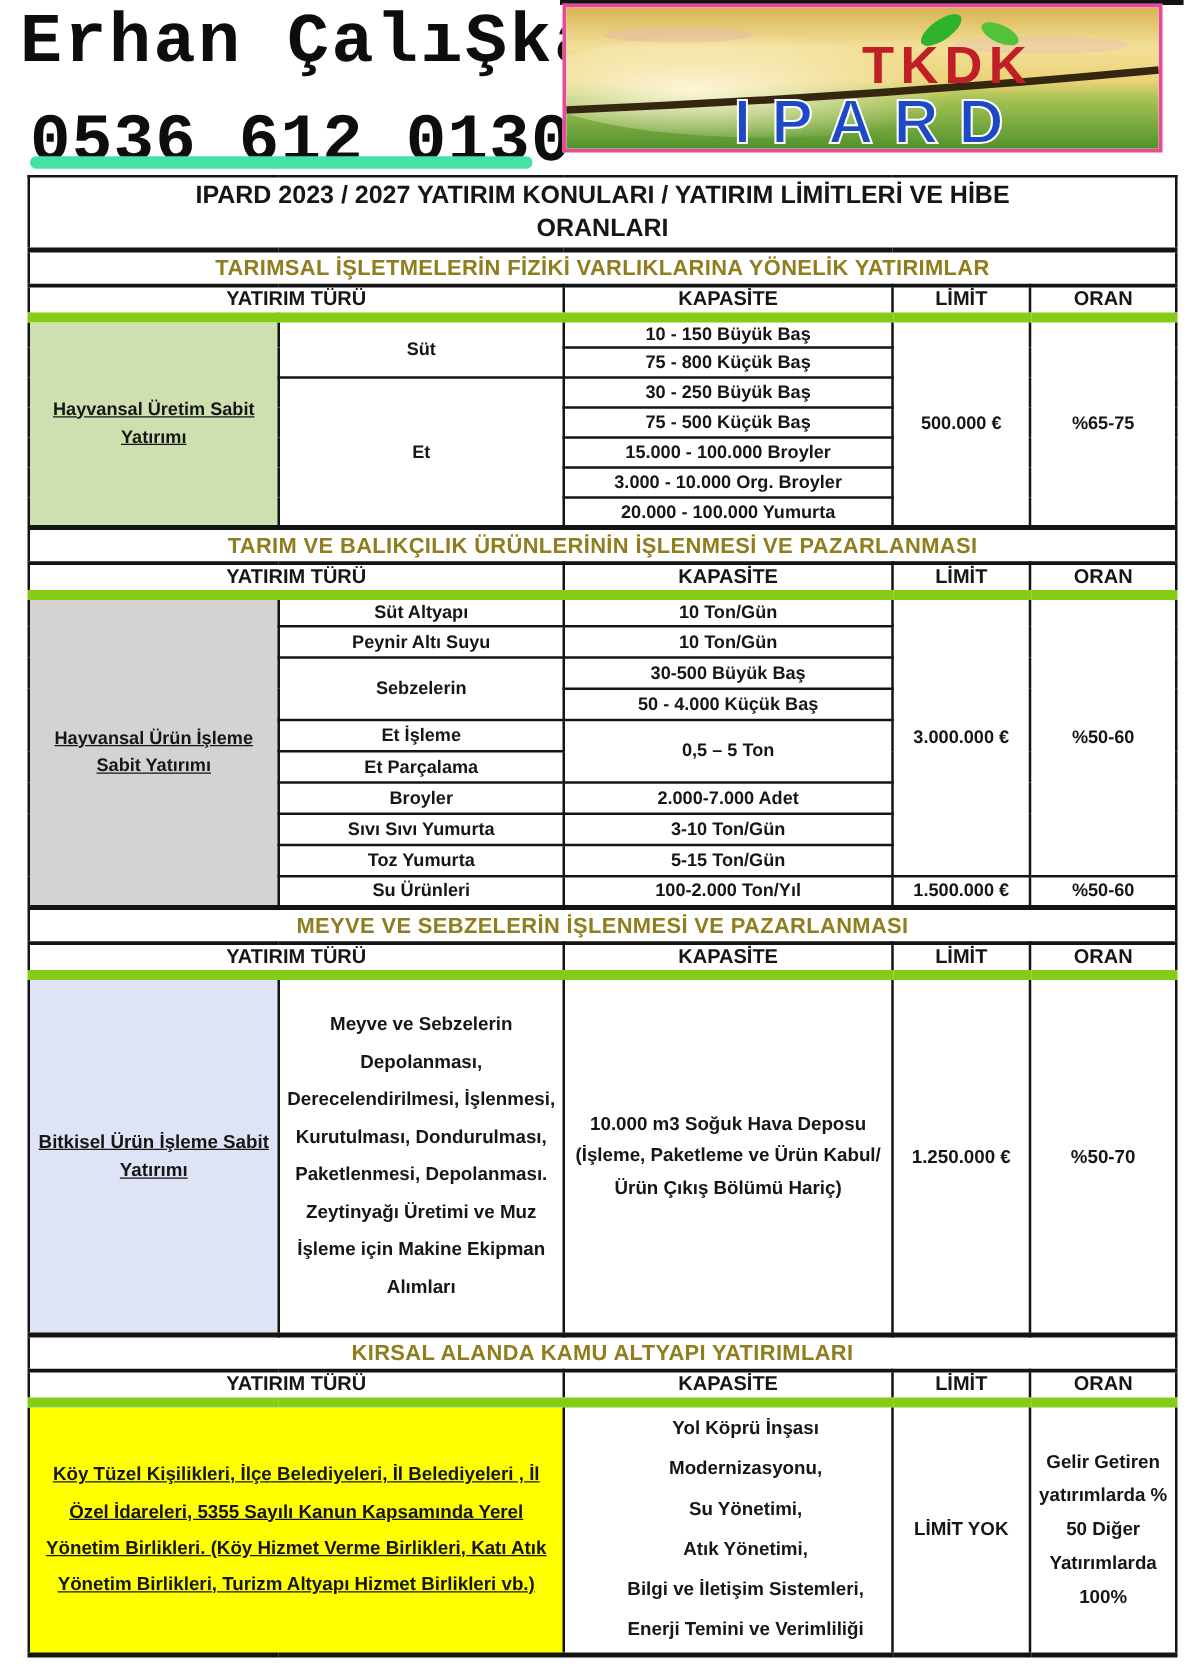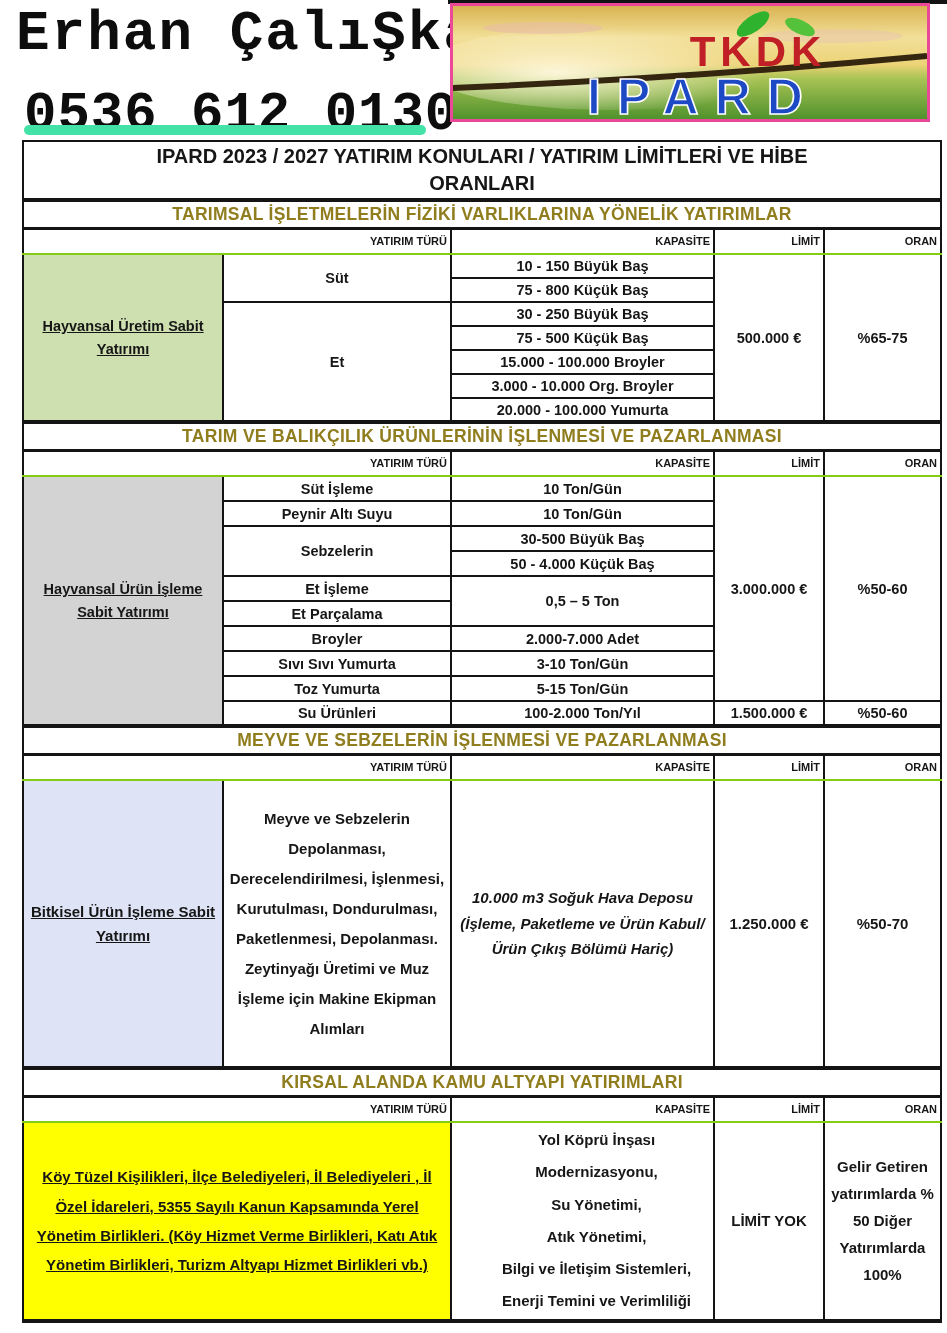--- a/index.html
+++ b/index.html
@@ -60,38 +60,37 @@
     font-size: 20px; height: 55px; line-height: 1.35;
     border-bottom: 3px solid #141414;
   }
   .doc-title-inner { max-width: 700px; margin: 0 auto; }
   tr.sec-title td {
     color: var(--section_title, #8f7d1e);
     font-size: 17.5px; height: 28px; letter-spacing: 0.3px;
     border-top: 4px solid #141414; border-bottom: 3px solid #141414; margin-top: 28px;
   }
   tr.colhead td {
-    font-size: 11px; height: 26px;
-    border-bottom: 2px solid #84cc16;
-    text-align: right;
+    font-size: 16px; height: 26px;
+    border-bottom: 8px solid #84cc16;
   }
   tr.r24 td { height: 24px; font-size: 14.5px; }
   tr.r25 td { height: 25px; font-size: 14.5px; }
   td.gcell { line-height: 1.55; font-size: 15.5px; text-decoration: underline; }
   td.g1 { background: var(--green_cell_bg, #cfe0b0); color: var(--green_cell_text, #4a85bd); }
   td.g2 { background: var(--gray_cell_bg, #d3d3d3); color: var(--gray_cell_text, #4a7dc0); }
   td.g3 { background: var(--lavender_cell_bg, #dee3f5); color: var(--lavender_cell_text, #5ea04b); }
   td.g4 {
     background: var(--yellow_cell_bg, #ffff00); color: var(--yellow_cell_text, #2fa042);
     line-height: 1.95; font-size: 15.5px; padding: 6px 10px;
   }
   tr.tall3 td { height: 288px; }
   tr.tall4 td { height: 178px; }
   td.wrapcell { line-height: 2.0; padding: 4px 10px; margin-top: 28px; }
-  td.capwrap  { line-height: 1.7; padding: 4px 8px; font-style: italic; }
+  td.capwrap  { line-height: 1.7; padding: 4px 8px; }
   td.cap4 { color: var(--capacity_blue, #2e74b5); line-height: 2.15; font-size: 15px; }
   td.cap4 span { display: block; margin-left: 28px; }
   td.rate4 { line-height: 1.8; font-size: 14.5px; padding: 2px 6px; }
   tr.last-row td { border-bottom: 4px solid #141414; }
 </style>
 </head>
 <body>
 
 <div class="contact-name">Erhan ÇalıŞkan</div>
 <div class="contact-phone">0536 612 0130</div>
@@ -181,21 +180,21 @@
         <td colspan="5">TARIM VE BALIKÇILIK ÜRÜNLERİNİN İŞLENMESİ VE PAZARLANMASI</td>
       </tr>
   <tr class="colhead">
     <td colspan="2">YATIRIM TÜRÜ</td>
     <td>KAPASİTE</td>
     <td>LİMİT</td>
     <td>ORAN</td>
   </tr>
   <tr class="r25">
     <td rowspan="10" class="gcell g2">Hayvansal Ürün İşleme Sabit Yatırımı</td>
-    <td>Süt İşleme</td>
+    <td>Süt Altyapı</td>
     <td>10 Ton/Gün</td>
     <td rowspan="9">3.000.000 €</td>
     <td rowspan="9">%50-60</td>
   </tr>
   <tr class="r25">
     <td>Peynir Altı Suyu</td>
     <td>10 Ton/Gün</td>
   </tr>
   <tr class="r25">
     <td rowspan="2">Sebzelerin</td>

